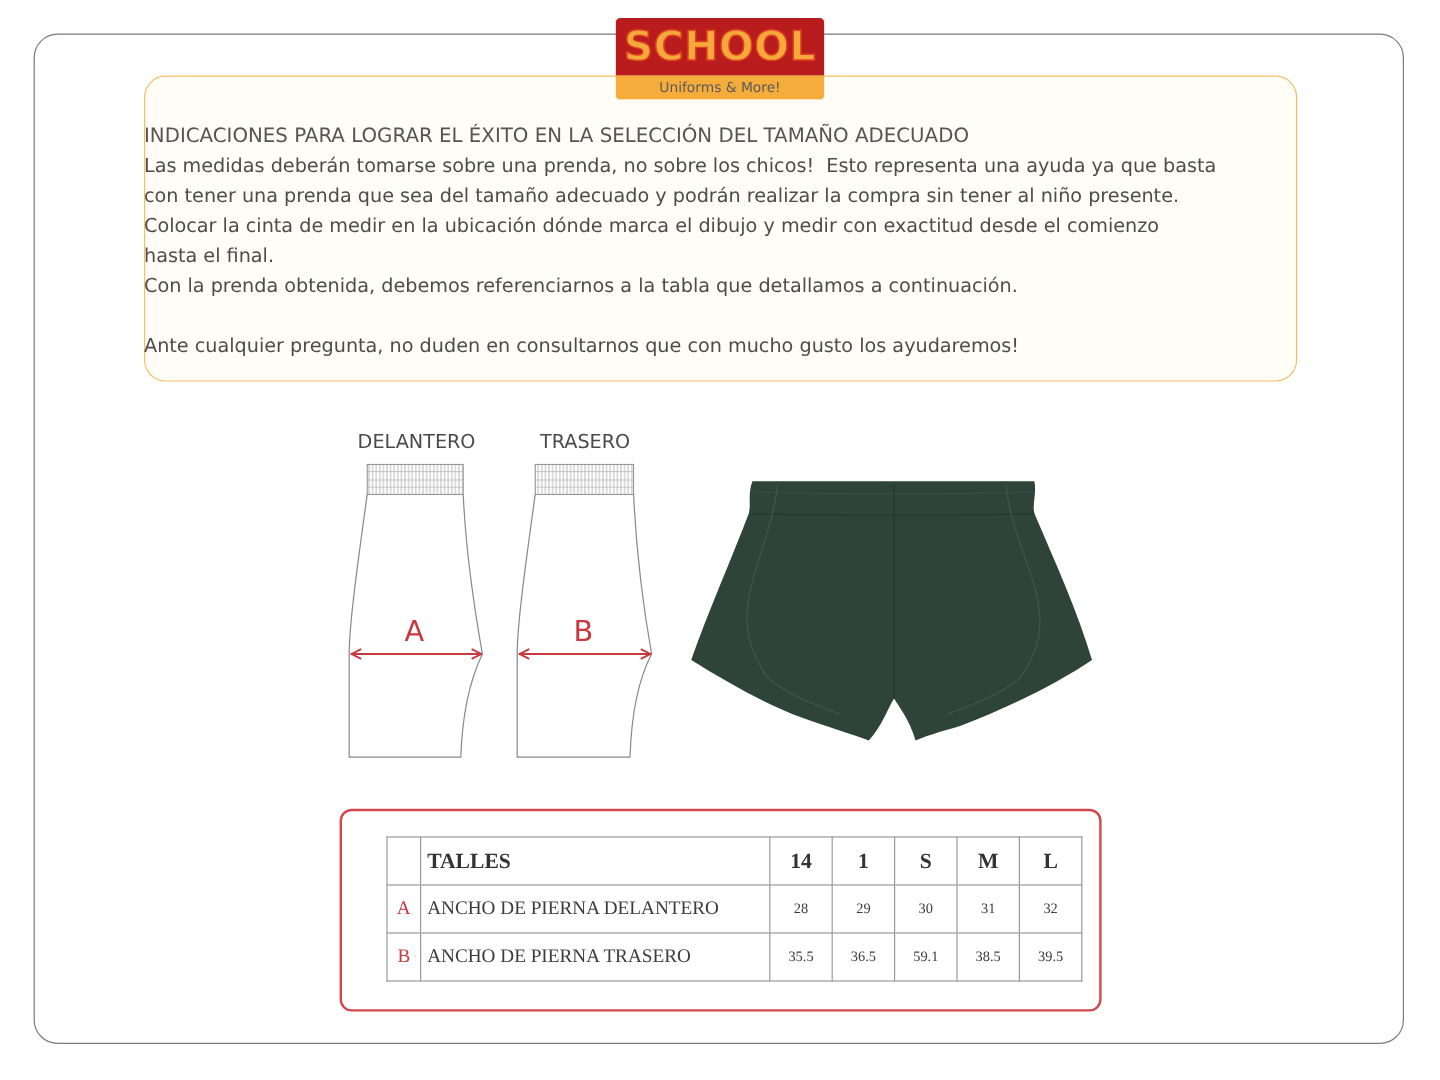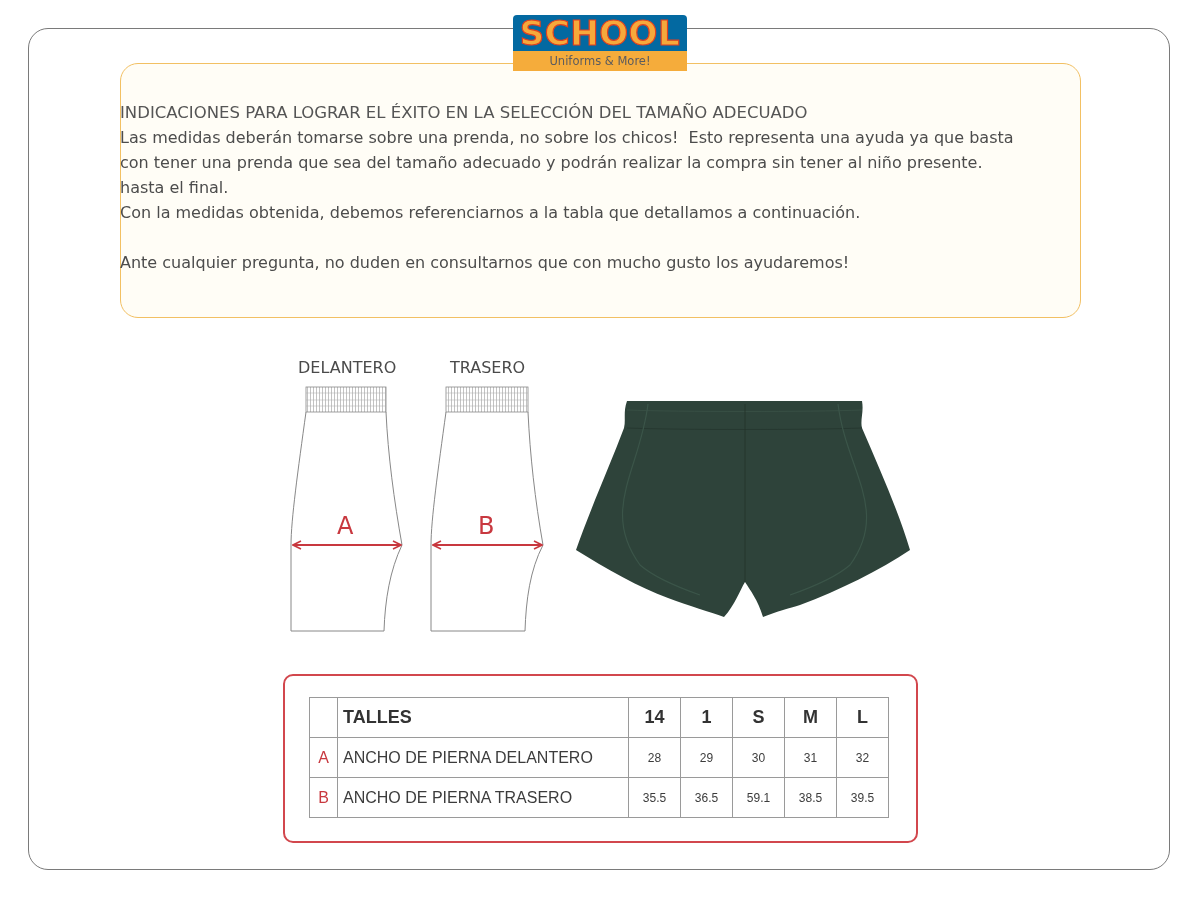--- a/index.html
+++ b/index.html
@@ -11,21 +11,21 @@
   }
   .outer-frame {
     position: absolute; left: 28px; top: 28px; width: 1142px; height: 842px;
     border: 1.5px solid #7a7a7a; border-radius: 20px; box-sizing: border-box;
   }
   .logo {
     position: absolute; left: 513px; top: 15px; width: 174px; height: 68px;
     border-radius: 4px; overflow: hidden; z-index: 3;
   }
   .logo-top {
-    height: 36px; background: #0369a1; display: flex; align-items: center; justify-content: center;
+    height: 48px; background: #b91c1c; display: flex; align-items: center; justify-content: center;
   }
   .logo-title {
     font-family: "DejaVu Sans", sans-serif; font-weight: bold; font-size: 34px;
     color: #f6a93b; letter-spacing: 0.5px;
     -webkit-text-stroke: 1.2px #e2401f;
     line-height: 1;
   }
   .logo-bottom {
     height: 20px; background: #f5ac3b; display: flex; align-items: center; justify-content: center;
   }
@@ -48,22 +48,22 @@
   }
   .diagram { position: absolute; left: 0; top: 0; }
   .dim-letter {
     position: absolute; font-size: 24px; color: #c8383f; font-family: "DejaVu Sans", sans-serif;
   }
   .table-frame {
     position: absolute; left: 283px; top: 674px; width: 635px; height: 169px;
     border: 2px solid #d2474d; border-radius: 10px; box-sizing: border-box;
   }
   table.size-table {
-    position: absolute; left: 309px; top: 697px;
-    border-collapse: collapse; font-family: Liberation Sans, sans-serif;
+    position: absolute; left: 322px; top: 697px;
+    border-collapse: collapse; font-family: Liberation Serif, serif;
   }
   .size-table td {
     border: 1.5px solid #9a9a9a; height: 39px; padding: 0; color: #3c3c3c;
   }
   .size-table .c-letter { width: 27px; text-align: center; color: #c8383f; font-size: 16px; }
   .size-table .c-label { width: 285px; padding-left: 5px; font-size: 16px; text-align: left; }
   .size-table .c-val { width: 51px; text-align: center; font-size: 12px; }
   .size-table .hdr { font-weight: bold; font-size: 18px; color: #333; }
 </style>
 </head>
@@ -79,22 +79,23 @@
   </div>
   <div class="logo-bottom">
     <span class="logo-tagline">Uniforms &amp; More!</span>
   </div>
 </div>
 
 <div class="info-text">
   <span class="line heading">INDICACIONES PARA LOGRAR EL ÉXITO EN LA SELECCIÓN DEL TAMAÑO ADECUADO</span>
   <span class="line">Las medidas deberán tomarse sobre una prenda, no sobre los chicos!  Esto representa una ayuda ya que basta</span>
   <span class="line">con tener una prenda que sea del tamaño adecuado y podrán realizar la compra sin tener al niño presente.</span>
+  <span class="line">Colocar la cinta de medir en la ubicación dónde marca el dibujo y medir con exactitud desde el comienzo</span>
   <span class="line">hasta el final.</span>
-  <span class="line">Con la medidas obtenida, debemos referenciarnos a la tabla que detallamos a continuación.</span>
+  <span class="line">Con la prenda obtenida, debemos referenciarnos a la tabla que detallamos a continuación.</span>
   <span class="line blank"></span>
   <span class="line">Ante cualquier pregunta, no duden en consultarnos que con mucho gusto los ayudaremos!</span>
 </div>
 
 <span class="view-label" style="left:298px; top:358px;">DELANTERO</span>
 <span class="view-label" style="left:450px; top:358px;">TRASERO</span>
 
 <svg class="diagram" width="1200" height="900">
   <defs>
     <marker id="arrowL" markerWidth="10" markerHeight="10" refX="1" refY="5" orient="auto" markerUnits="userSpaceOnUse">

